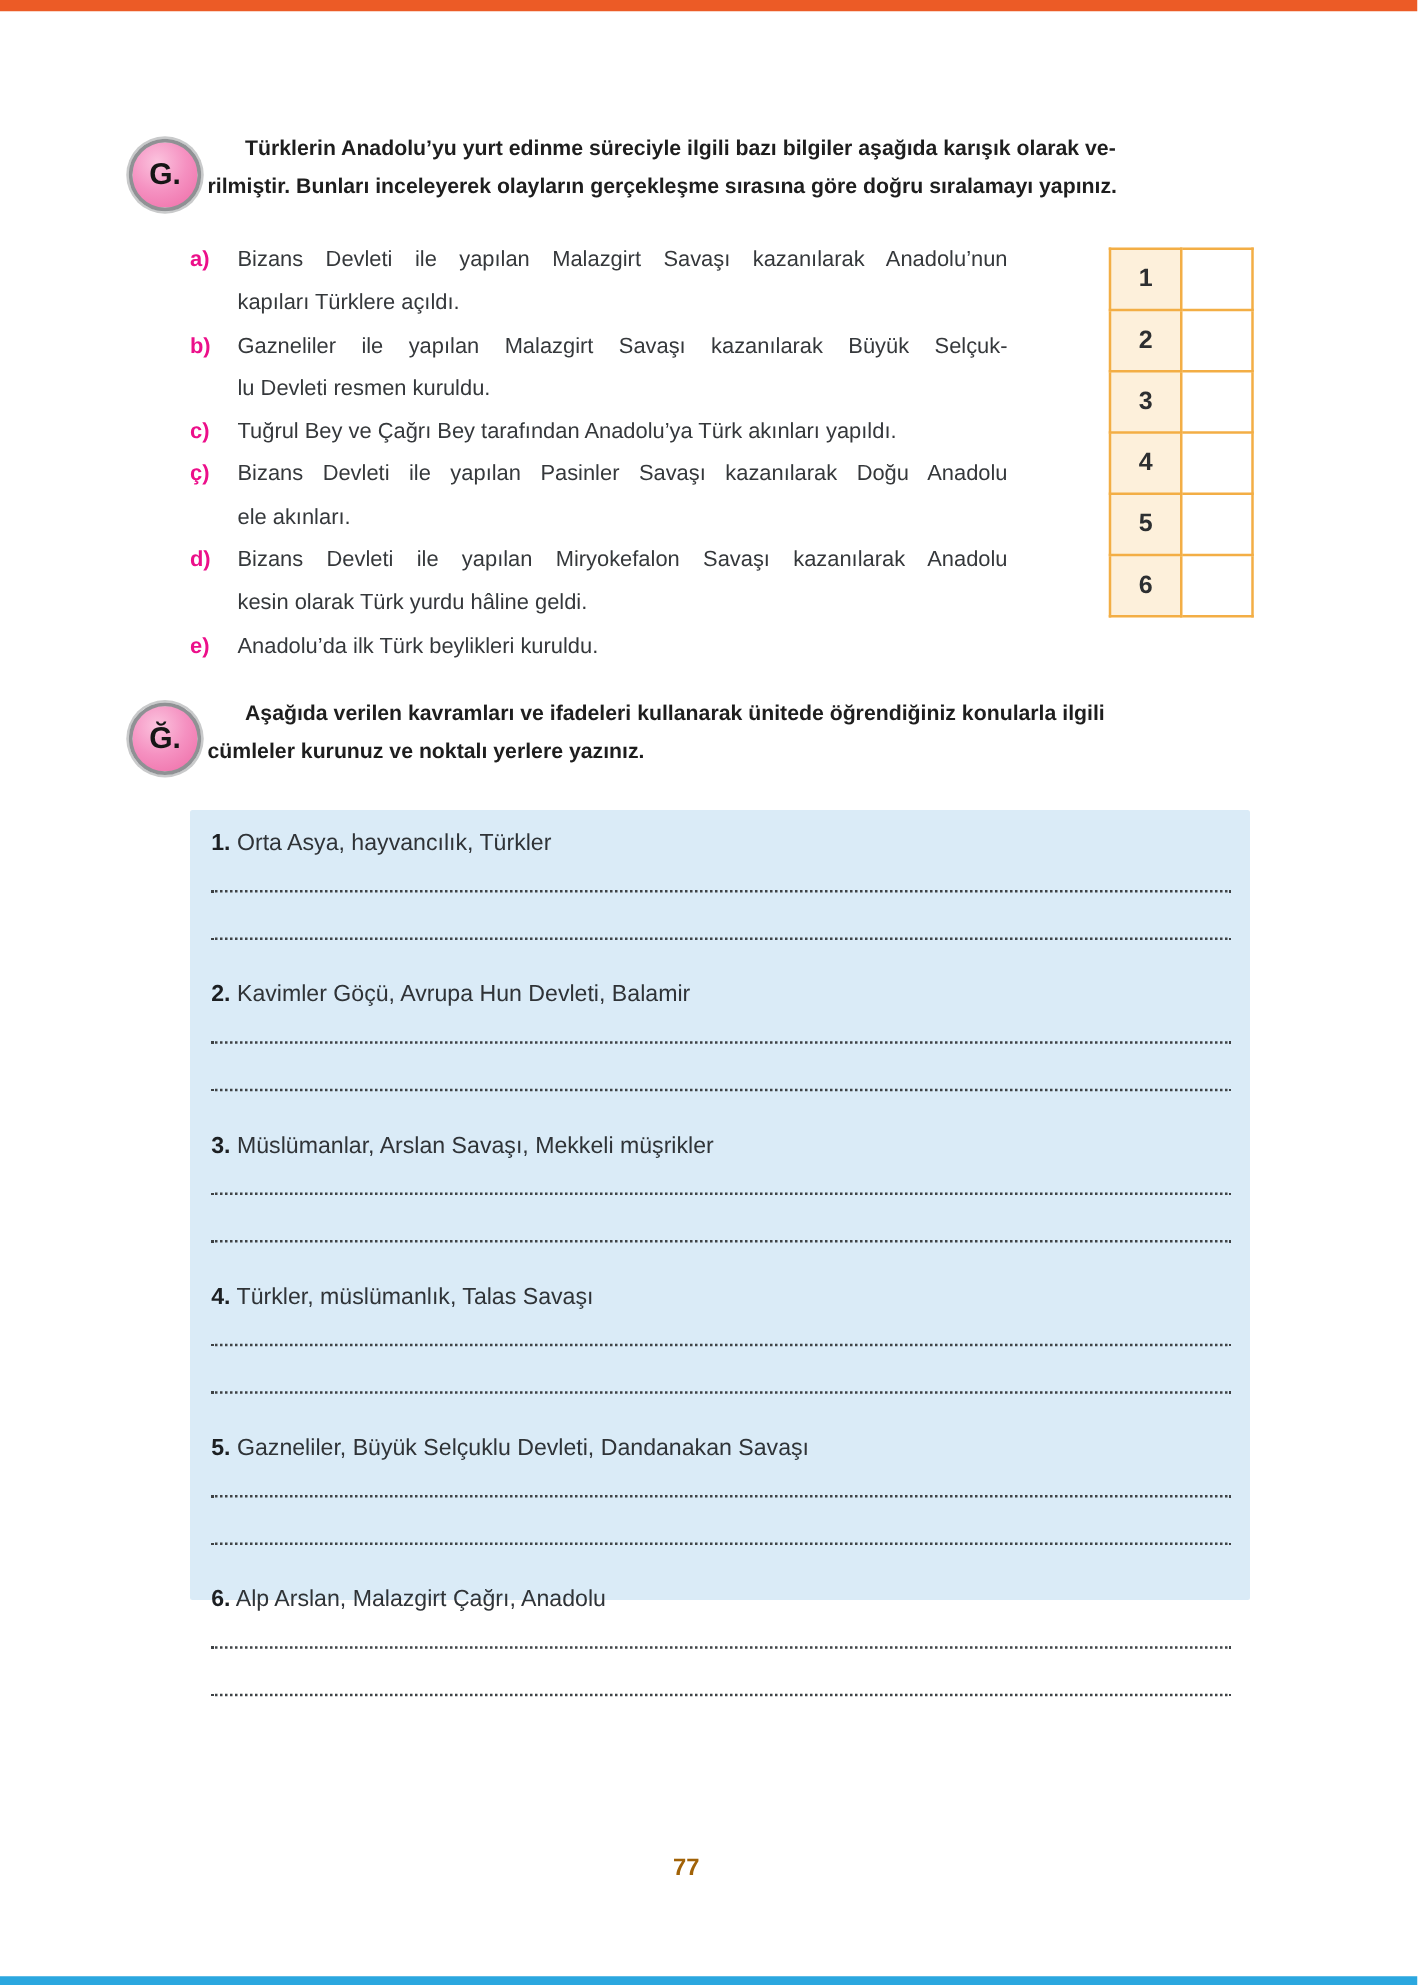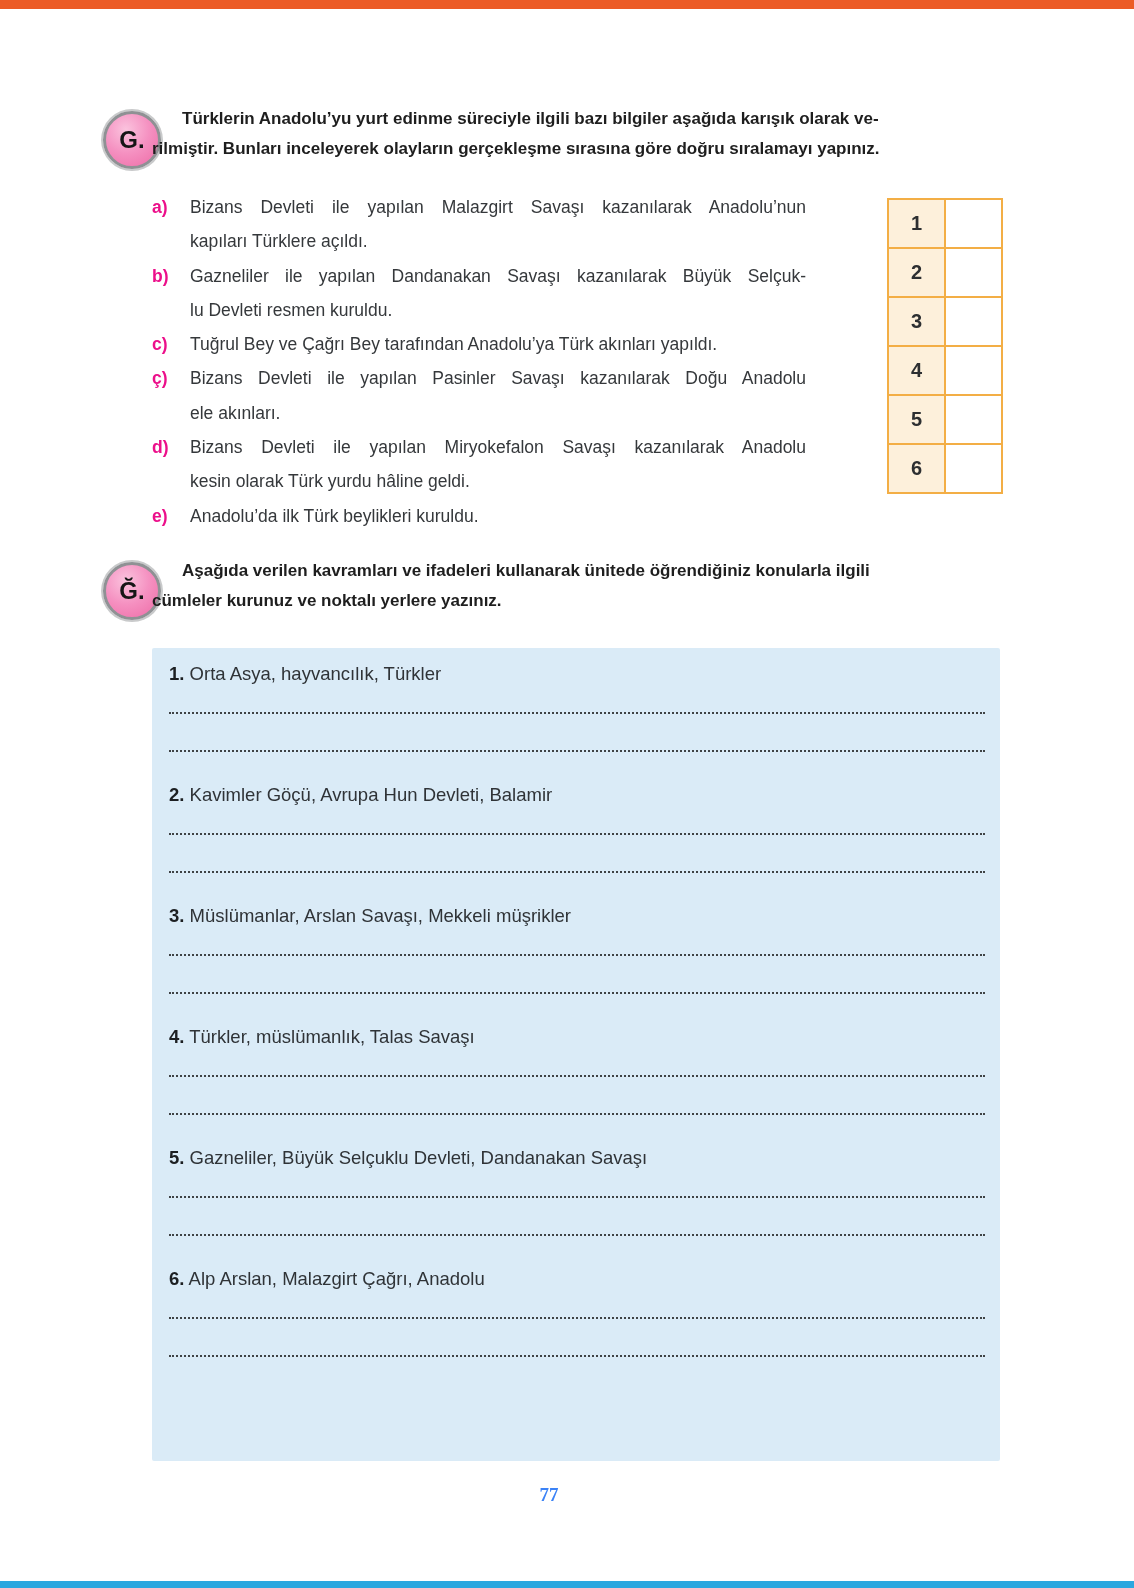--- a/index.html
+++ b/index.html
@@ -19,21 +19,21 @@
     background:radial-gradient(circle at 38% 30%, #fbc3de 0%, #f591c1 48%, #ee6ba6 100%);
     border:3px solid #8f9194;
     box-shadow:0 0 0 2px #c9cacb;
     display:flex;align-items:center;justify-content:center;
     font-weight:bold;font-size:24px;color:#161616;
   }
   #g-badge{left:103px;top:111px;}
   #gbreve-badge{left:103px;top:562px;}
 
   .sec-heading{
-    position:absolute;left:152px;width:860px;
+    position:absolute;left:166px;width:860px;
     font-weight:bold;font-size:17px;color:#1e1e1e;line-height:30px;
     letter-spacing:0px;
   }
   #g-heading{top:104px;}
   #gbreve-heading{top:556px;}
   .sec-heading .hl1{padding-left:30px;white-space:nowrap;}
   .sec-heading .hl2{white-space:nowrap;}
 
   .g-items{
     position:absolute;left:152px;top:190px;width:660px;
@@ -53,35 +53,35 @@
   .answer-table td{
     border:2px solid #f3ae45;
     width:55px;height:47px;padding:0;
     text-align:center;vertical-align:middle;
     font-weight:bold;font-size:20px;color:#2d2f31;
   }
   .answer-table td.num{background:#fdf0db;}
   .answer-table td.blank{background:#ffffff;}
 
   .concepts-box{
-    position:absolute;left:152px;top:648px;width:848px;height:813px;
+    position:absolute;left:152px;top:648px;width:848px;height:632px;
     background:#daebf7;border-radius:2px;
     box-sizing:border-box;padding:12px 15px 0 17px;
   }
   .qa{margin:0;}
   .qa + .qa{margin-top:29px;}
   .qa-prompt{line-height:28px;font-size:18.5px;color:#2f3337;}
   .qa-prompt .num{font-weight:bold;color:#1c1f22;}
   .dotline{border-bottom:2.5px dotted #3e4245;}
   .dot1{height:24px;}
   .dot2{height:36px;}
 
   .page-number{
     position:absolute;left:0;top:1484px;width:1098px;
-    text-align:center;font-weight:bold;font-size:19px;color:#3b82f6;font-family:Liberation Serif, serif;
+    text-align:center;font-weight:bold;font-size:19px;color:#a16207;
   }
 </style>
 </head>
 <body>
 
 <div class="page">
 
   <div class="edge-bar-top"></div>
   <div class="edge-bar-bottom"></div>
 
@@ -96,21 +96,21 @@
     <div class="g-item">
       <div class="lbl">a)</div>
       <div class="txt">
         <div class="jl">Bizans Devleti ile yapılan Malazgirt Savaşı kazanılarak Anadolu’nun</div>
         <div>kapıları Türklere açıldı.</div>
       </div>
     </div>
     <div class="g-item">
       <div class="lbl">b)</div>
       <div class="txt">
-        <div class="jl">Gazneliler ile yapılan Dandanakan Savaşı kazanılarak Büyük Selçuk-</div>
+        <div class="jl">Gazneliler ile yapılan Malazgirt Savaşı kazanılarak Büyük Selçuk-</div>
         <div>lu Devleti resmen kuruldu.</div>
       </div>
     </div>
     <div class="g-item">
       <div class="lbl">c)</div>
       <div class="txt">
         <div>Tuğrul Bey ve Çağrı Bey tarafından Anadolu’ya Türk akınları yapıldı.</div>
       </div>
     </div>
     <div class="g-item">

